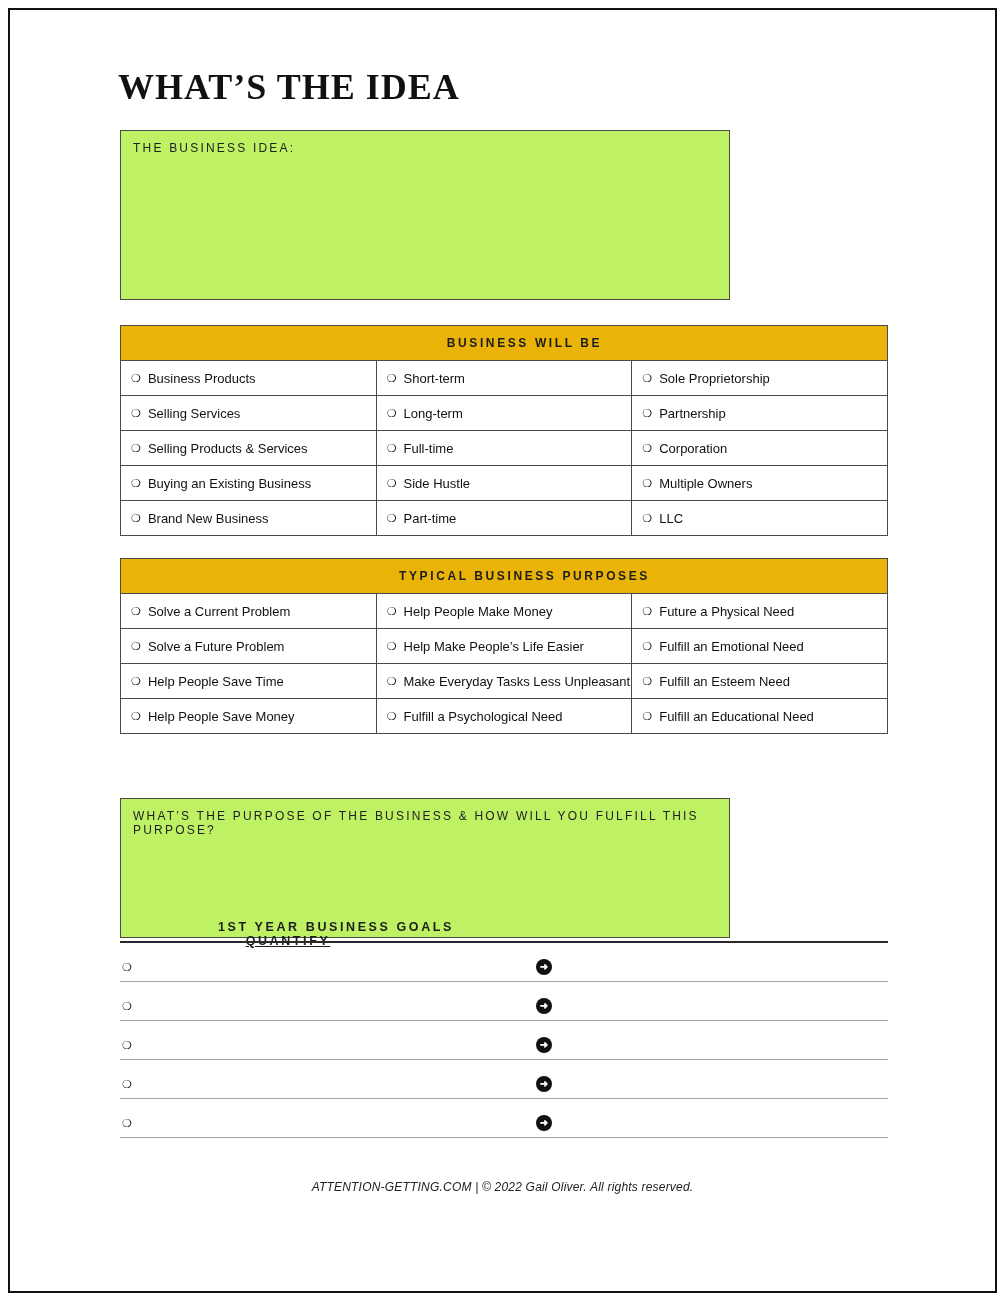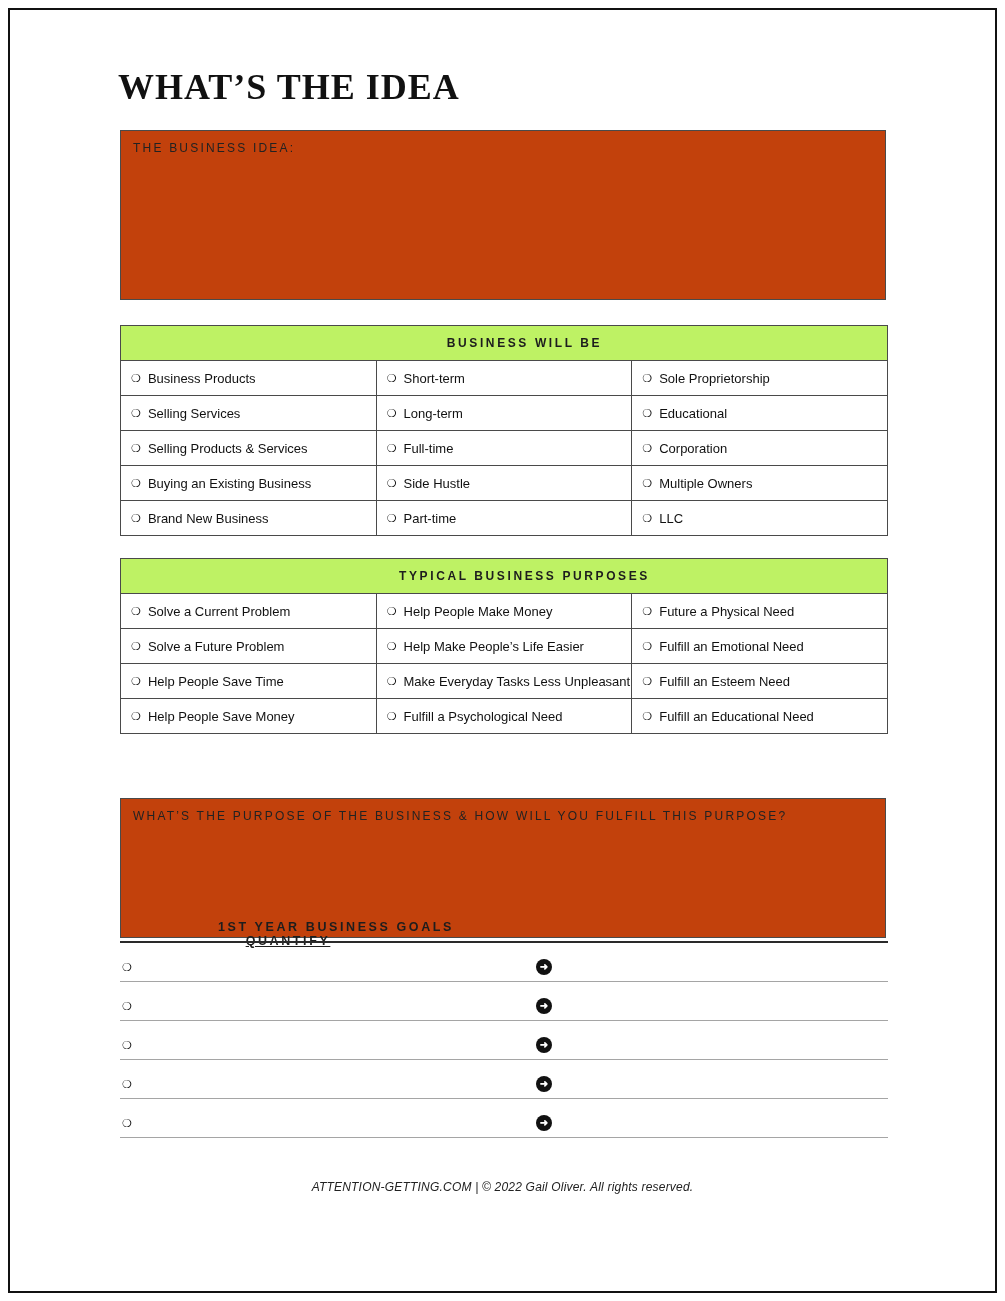--- a/index.html
+++ b/index.html
@@ -12,38 +12,38 @@
     position:absolute;left:8px;top:8px;width:985px;height:1281px;
     border:2px solid #111;pointer-events:none;
   }
   .title{
     position:absolute;left:118px;top:66px;margin:0;
     font-family:"Liberation Serif","DejaVu Serif",serif;
     font-weight:600;font-size:36px;letter-spacing:1px;color:#111;
   }
   
   .write-box{
-    position:absolute;left:120px;width:766px;
-    border:1.5px solid #4a4a4a;background:#c2410c;box-sizing:border-box;
+    position:absolute;left:120px;width:610px;
+    border:1.5px solid #4a4a4a;background:#bef264;box-sizing:border-box;
   }
   .idea-box{top:130px;height:170px;}
   .purpose-box{top:798px;height:140px;}
   .box-label{
     padding:10px 12px 0 12px;font-size:12px;letter-spacing:2.2px;
     color:#222;font-weight:400;
   }
   
   table.grid{
     position:absolute;left:120px;width:768px;border-collapse:collapse;
     table-layout:fixed;
   }
   .grid-bwb{top:325px;}
   .grid-purposes{top:558px;}
   table.grid th{
-    height:32px;background:#bef264;border:1.5px solid #4a4a4a;
+    height:32px;background:#eab308;border:1.5px solid #4a4a4a;
     font-size:12px;font-weight:bold;letter-spacing:2.6px;color:#1d1d1d;
     text-align:center;vertical-align:middle;padding-left:42px;
   }
   table.grid td{
     height:34px;border:1px solid #4a4a4a;vertical-align:middle;
     padding:0 6px 0 10px;font-size:13px;color:#111;white-space:nowrap;
     overflow:hidden;
   }
   .radio{
     display:inline-block;font-size:11px;color:#111;margin-right:7px;
@@ -106,21 +106,21 @@
   </thead>
   <tbody>
     <tr>
       <td><span class="radio">❍</span><span>Business Products</span></td>
       <td><span class="radio">❍</span><span>Short-term</span></td>
       <td><span class="radio">❍</span><span>Sole Proprietorship</span></td>
     </tr>
     <tr>
       <td><span class="radio">❍</span><span>Selling Services</span></td>
       <td><span class="radio">❍</span><span>Long-term</span></td>
-      <td><span class="radio">❍</span><span>Educational</span></td>
+      <td><span class="radio">❍</span><span>Partnership</span></td>
     </tr>
     <tr>
       <td><span class="radio">❍</span><span>Selling Products &amp; Services</span></td>
       <td><span class="radio">❍</span><span>Full-time</span></td>
       <td><span class="radio">❍</span><span>Corporation</span></td>
     </tr>
     <tr>
       <td><span class="radio">❍</span><span>Buying an Existing Business</span></td>
       <td><span class="radio">❍</span><span>Side Hustle</span></td>
       <td><span class="radio">❍</span><span>Multiple Owners</span></td>

